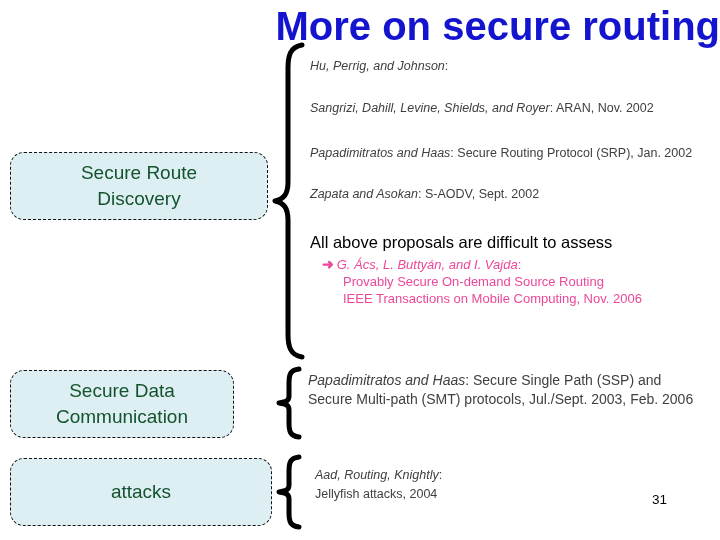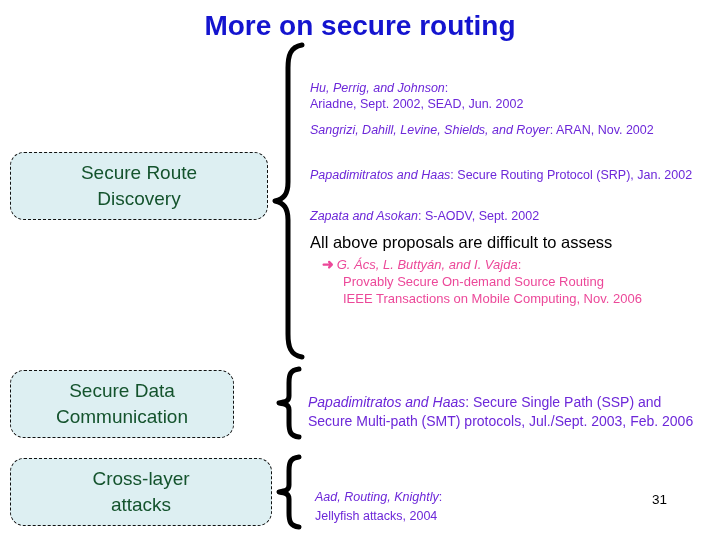--- a/index.html
+++ b/index.html
@@ -21,22 +21,22 @@
     width: 720px;
     height: 540px;
     background: #ffffff;
   }
   
   #slide-title {
     position: absolute;
     left: 0;
     top: 10px;
     width: 720px;
-    text-align: center;
-    font-size: 28px;
+    text-align: right;
+    font-size: 40px;
     font-weight: bold;
     color: #1414cf;
     letter-spacing: 0px;
     line-height: 32px;
     white-space: nowrap;
   }
   
   .concept-box {
     position: absolute;
     box-sizing: border-box;
@@ -66,22 +66,21 @@
     position: absolute;
   }
   #brace-large  { left: 272px; top: 42px;  width: 34px; height: 318px; }
   #brace-mid    { left: 276px; top: 366px; width: 26px; height: 74px; }
   #brace-small  { left: 276px; top: 454px; width: 26px; height: 76px; }
   
   .ref-block {
     position: absolute;
     font-size: 12.5px;
     line-height: 16px;
-    color: #6d28d9;
-    margin-top: 22px;
+    color: #404040;
   }
   .ref-block .au { font-style: italic; }
   #ref-hu       { left: 310px; top: 58px;  width: 396px; }
   #ref-sangrizi { left: 310px; top: 100px; width: 400px; }
   #ref-srp      { left: 310px; top: 145px; width: 396px; }
   #ref-saodv    { left: 310px; top: 186px; width: 300px; }
   #ref-ssp      { left: 308px; top: 371px; width: 390px; font-size: 14px; line-height: 19px;}
   #ref-jelly    { left: 315px; top: 466px; width: 390px; font-size: 12.5px; line-height: 19px;}
 
   
@@ -137,40 +136,38 @@
 
   <div class="concept-box" id="box-secure-data-communication">
     <div>
       <span>Secure Data</span>
       <span>Communication</span>
     </div>
   </div>
 
   <div class="concept-box" id="box-cross-layer-attacks">
     <div>
-      <span>Cross-layer</span>
       <span>attacks</span>
     </div>
   </div>
 
   <svg class="brace" id="brace-large" viewBox="0 0 34 318" preserveAspectRatio="none">
     <path d="M30 3 C18 5 16 14 16 26 L16 140 C16 152 12 157 3 159 C12 161 16 166 16 178 L16 292 C16 304 18 313 30 315" fill="none" stroke="#000000" stroke-width="5" stroke-linecap="round" stroke-linejoin="round"></path>
   </svg>
 
   <svg class="brace" id="brace-mid" viewBox="0 0 26 74" preserveAspectRatio="none">
     <path d="M23 3 C14 4 13 9 13 17 L13 30 C13 35 10 36 3 37 C10 38 13 39 13 44 L13 57 C13 65 14 70 23 71" fill="none" stroke="#000000" stroke-width="5" stroke-linecap="round" stroke-linejoin="round"></path>
   </svg>
 
   <svg class="brace" id="brace-small" viewBox="0 0 26 76" preserveAspectRatio="none">
     <path d="M23 3 C14 4 13 9 13 17 L13 31 C13 36 10 37 3 38 C10 39 13 40 13 45 L13 59 C13 67 14 72 23 73" fill="none" stroke="#000000" stroke-width="5" stroke-linecap="round" stroke-linejoin="round"></path>
   </svg>
 
   <div class="ref-block" id="ref-hu">
     <span class="au">Hu, Perrig, and Johnson</span><span>:</span><br>
-    <span>Ariadne, Sept. 2002, SEAD, Jun. 2002</span>
   </div>
 
   <div class="ref-block" id="ref-sangrizi">
     <span class="au">Sangrizi, Dahill, Levine, Shields, and Royer</span><span>: </span><span>ARAN, Nov. 2002</span>
   </div>
 
   <div class="ref-block" id="ref-srp">
     <span class="au">Papadimitratos and Haas</span><span>: </span><span>Secure Routing Protocol (SRP), Jan. 2002</span>
   </div>
 

